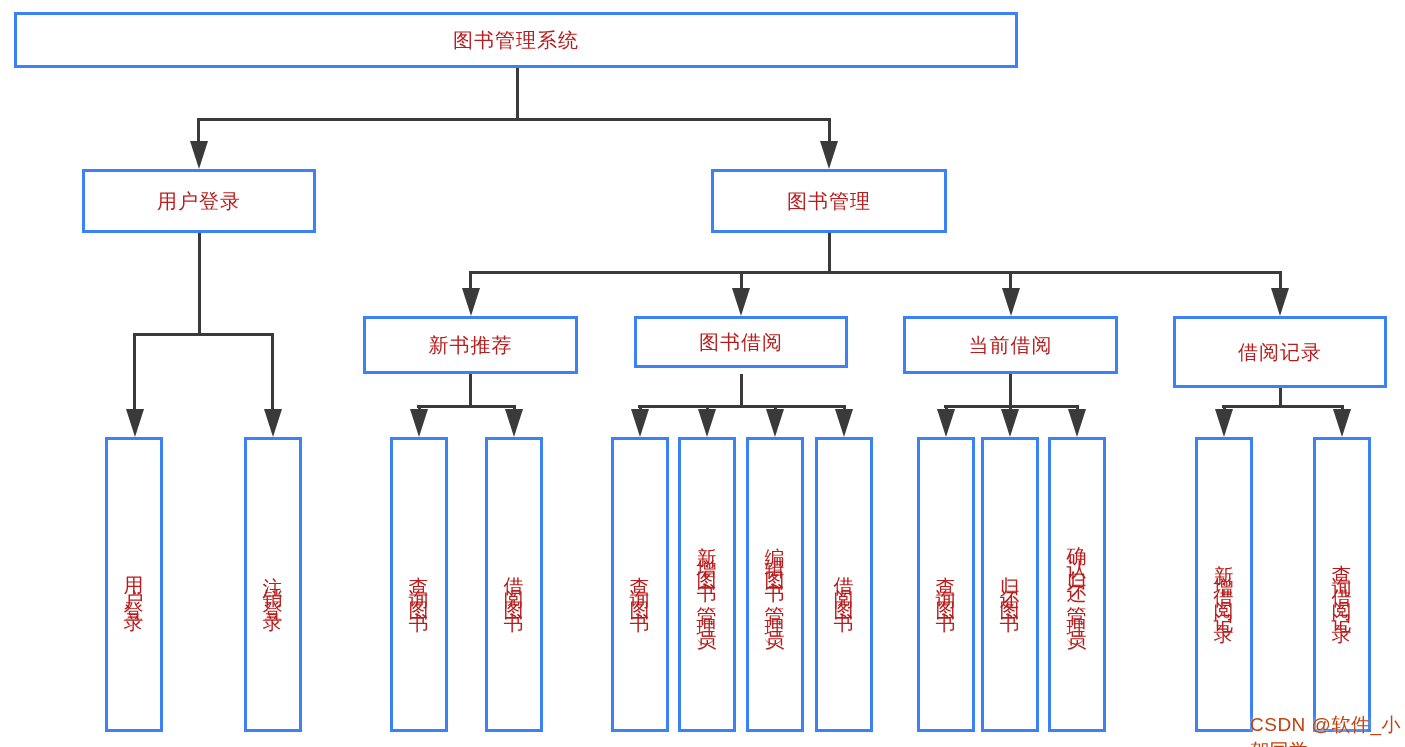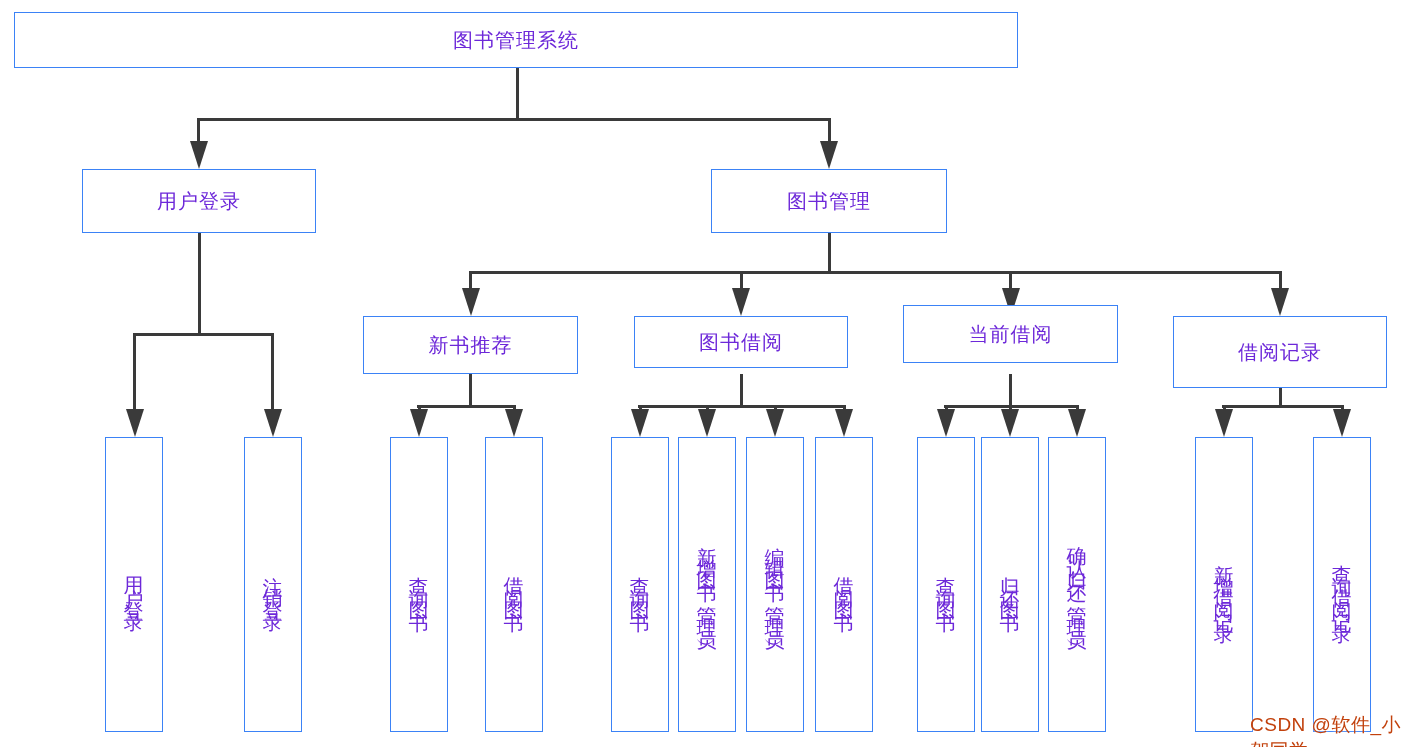--- a/index.html
+++ b/index.html
@@ -1,23 +1,23 @@
 <!DOCTYPE html>
 <html><head>
 <meta charset="utf-8">
 <style>
   html,body{margin:0;padding:0;background:#ffffff;}
   .stage{
     position:relative;width:1405px;height:747px;background:#ffffff;overflow:hidden;
     font-family:"Liberation Sans","DejaVu Sans",sans-serif;color:#1e1e1e;
   }
   .box{
-    position:absolute;box-sizing:border-box;border:1px solid #3b82f6;background:#ffffff;
+    position:absolute;box-sizing:border-box;border:3px solid #3b82f6;background:#ffffff;
     display:flex;align-items:center;justify-content:center;
-    font-size:20px;letter-spacing:1px;color:#6d28d9;z-index:2;
+    font-size:20px;letter-spacing:1px;color:#b91c1c;z-index:2;
   }
   .leaf{z-index:2;}
   .vtext{
     writing-mode:vertical-rl;text-orientation:mixed;
     line-height:1;letter-spacing:12px;white-space:nowrap;
   }
   .v{position:absolute;width:3px;background:#3a3a3a;z-index:1;}
   .h{position:absolute;height:3px;background:#3a3a3a;z-index:1;}
   .a{
     position:absolute;width:0;height:0;z-index:1;
@@ -35,21 +35,21 @@
 
 <div class="stage">
 
   <div class="box" style="left:14px;top:12px;width:1004px;height:56px">图书管理系统</div>
 
   <div class="box" style="left:82px;top:169px;width:234px;height:64px">用户登录</div>
   <div class="box" style="left:363px;top:316px;width:215px;height:58px">新书推荐</div>
 
   <div class="box" style="left:711px;top:169px;width:236px;height:64px">图书管理</div>
   <div class="box" style="left:634px;top:316px;width:214px;height:52px">图书借阅</div>
-  <div class="box" style="left:903px;top:305px;width:215px;height:58px">当前借阅</div>
+  <div class="box" style="left:903px;top:316px;width:215px;height:58px">当前借阅</div>
   <div class="box" style="left:1173px;top:316px;width:214px;height:72px">借阅记录</div>
 
   <div class="box leaf" style="left:105px;top:437px;width:58px;height:295px">
     <span class="vtext">用户登录</span>
   </div>
   <div class="box leaf" style="left:244px;top:437px;width:58px;height:295px">
     <span class="vtext">注销登录</span>
   </div>
 
   <div class="box leaf" style="left:390px;top:437px;width:58px;height:295px">

